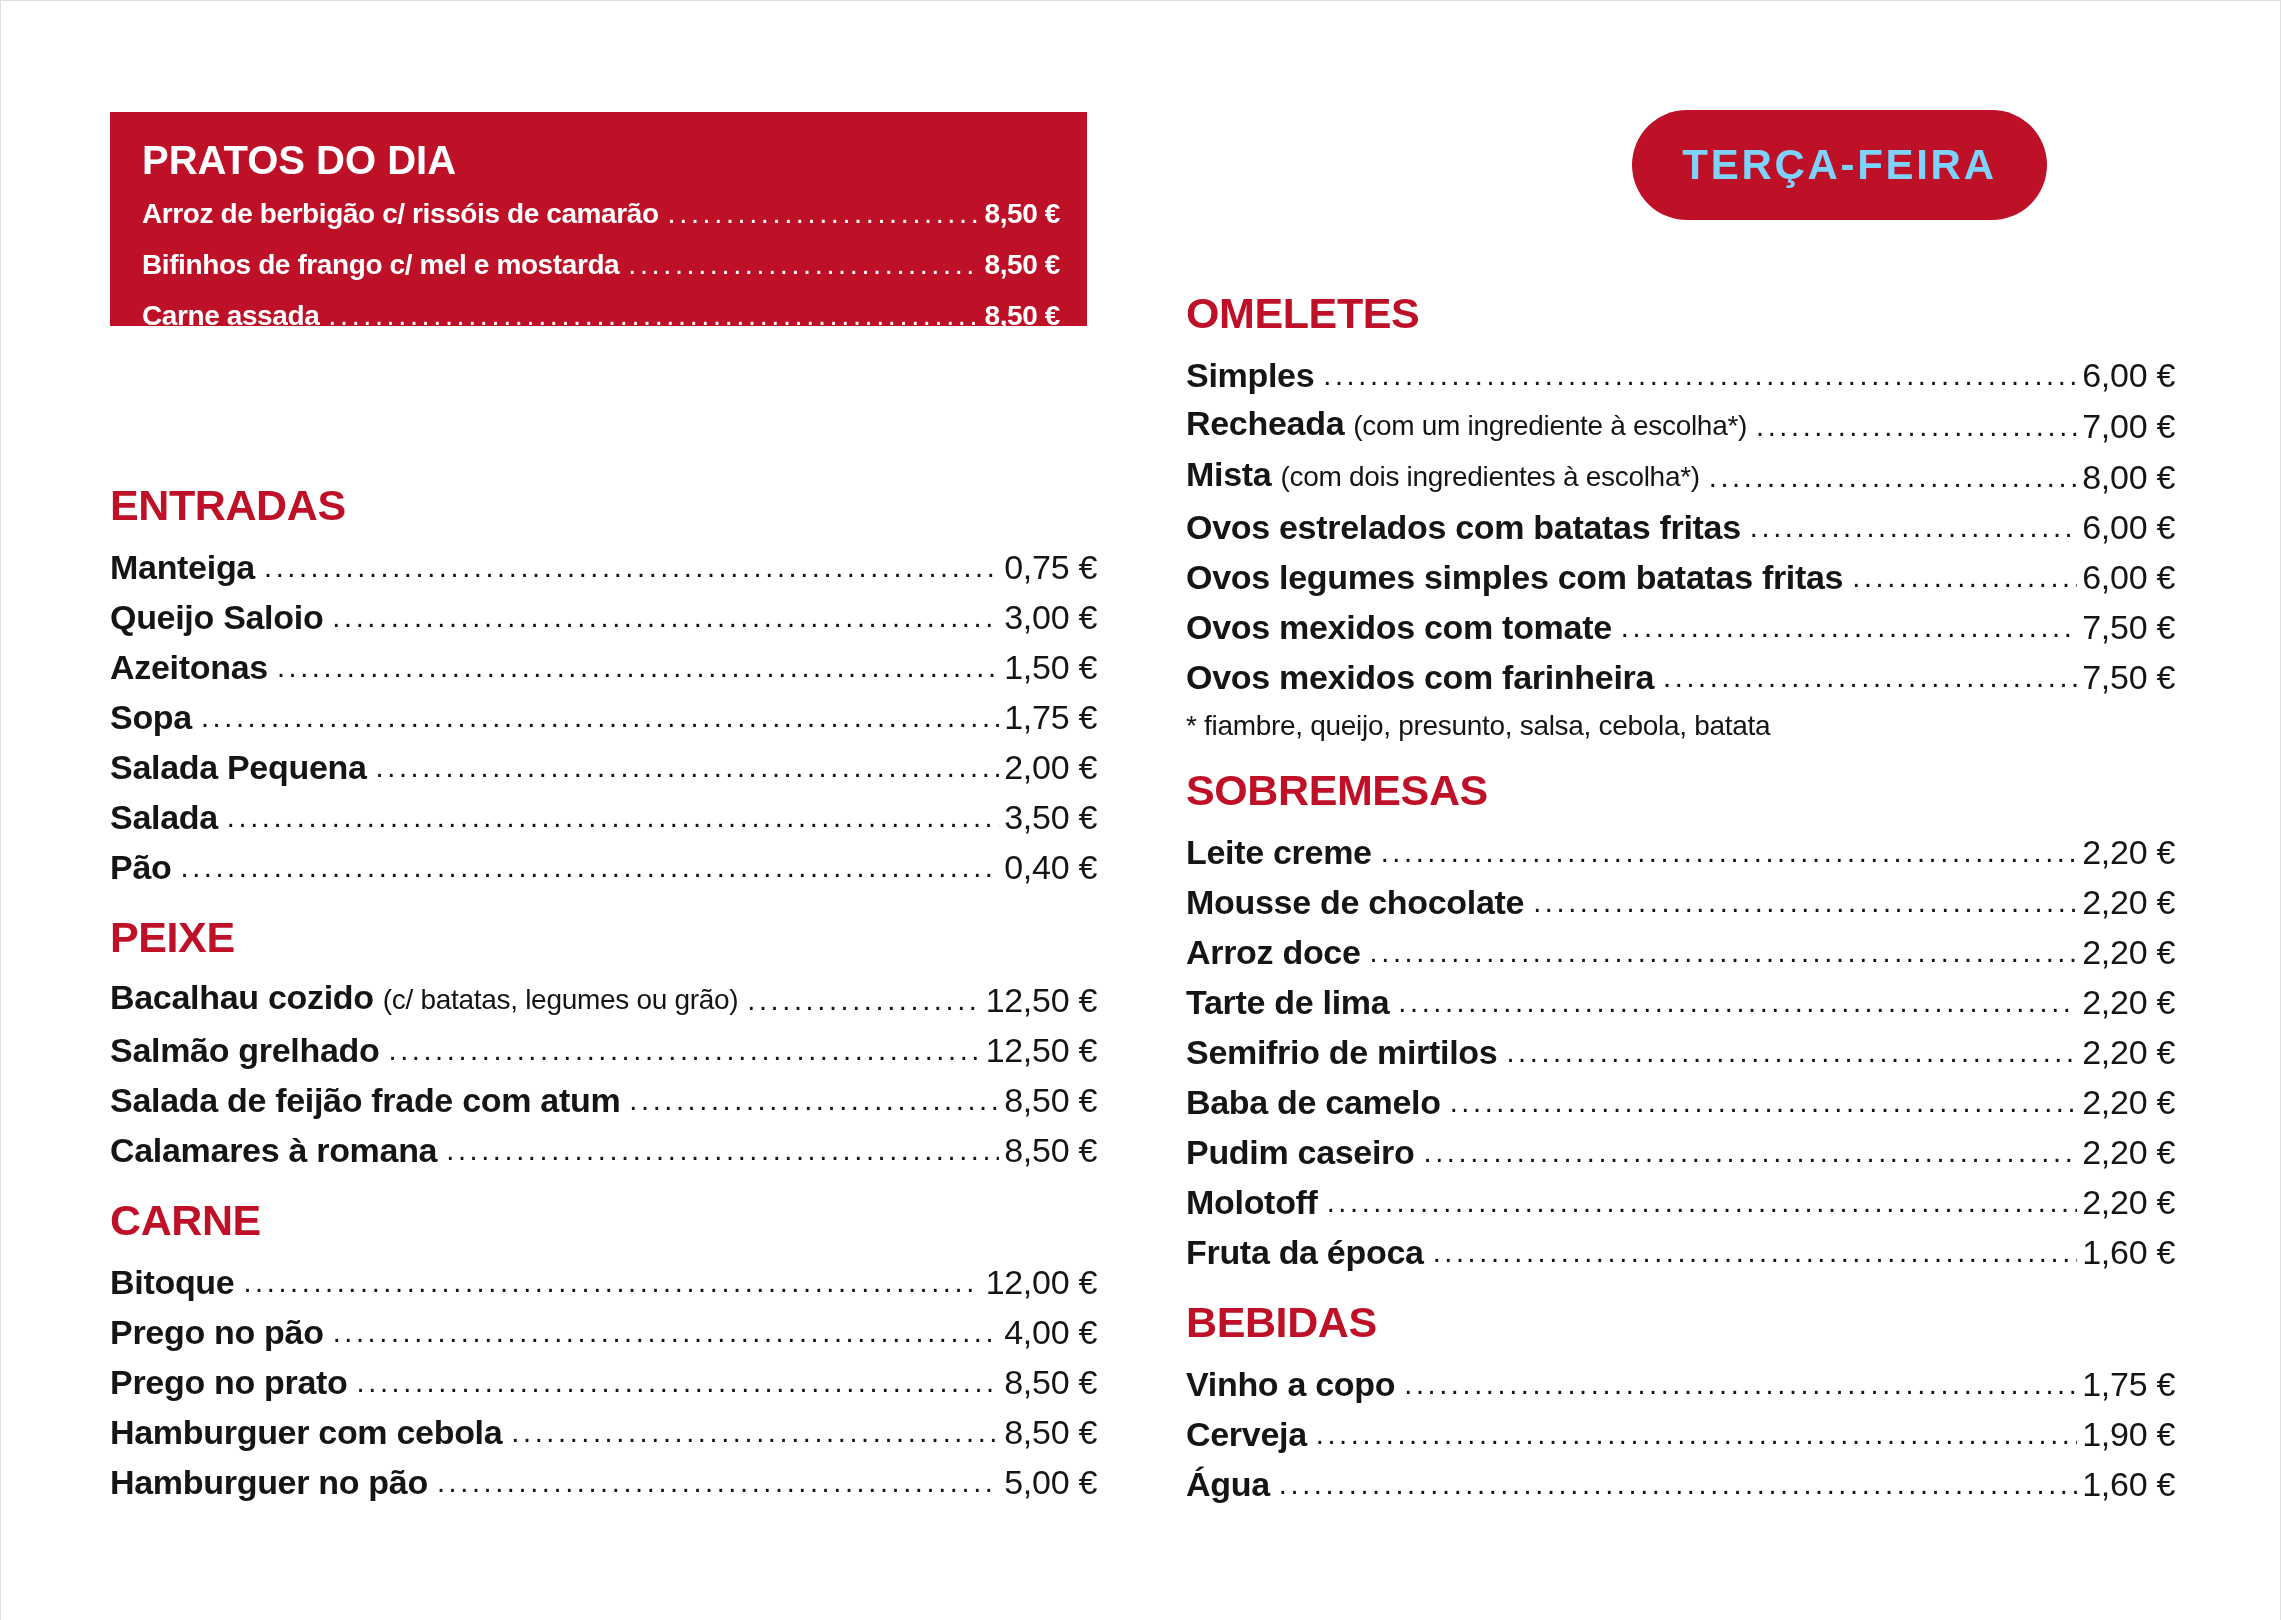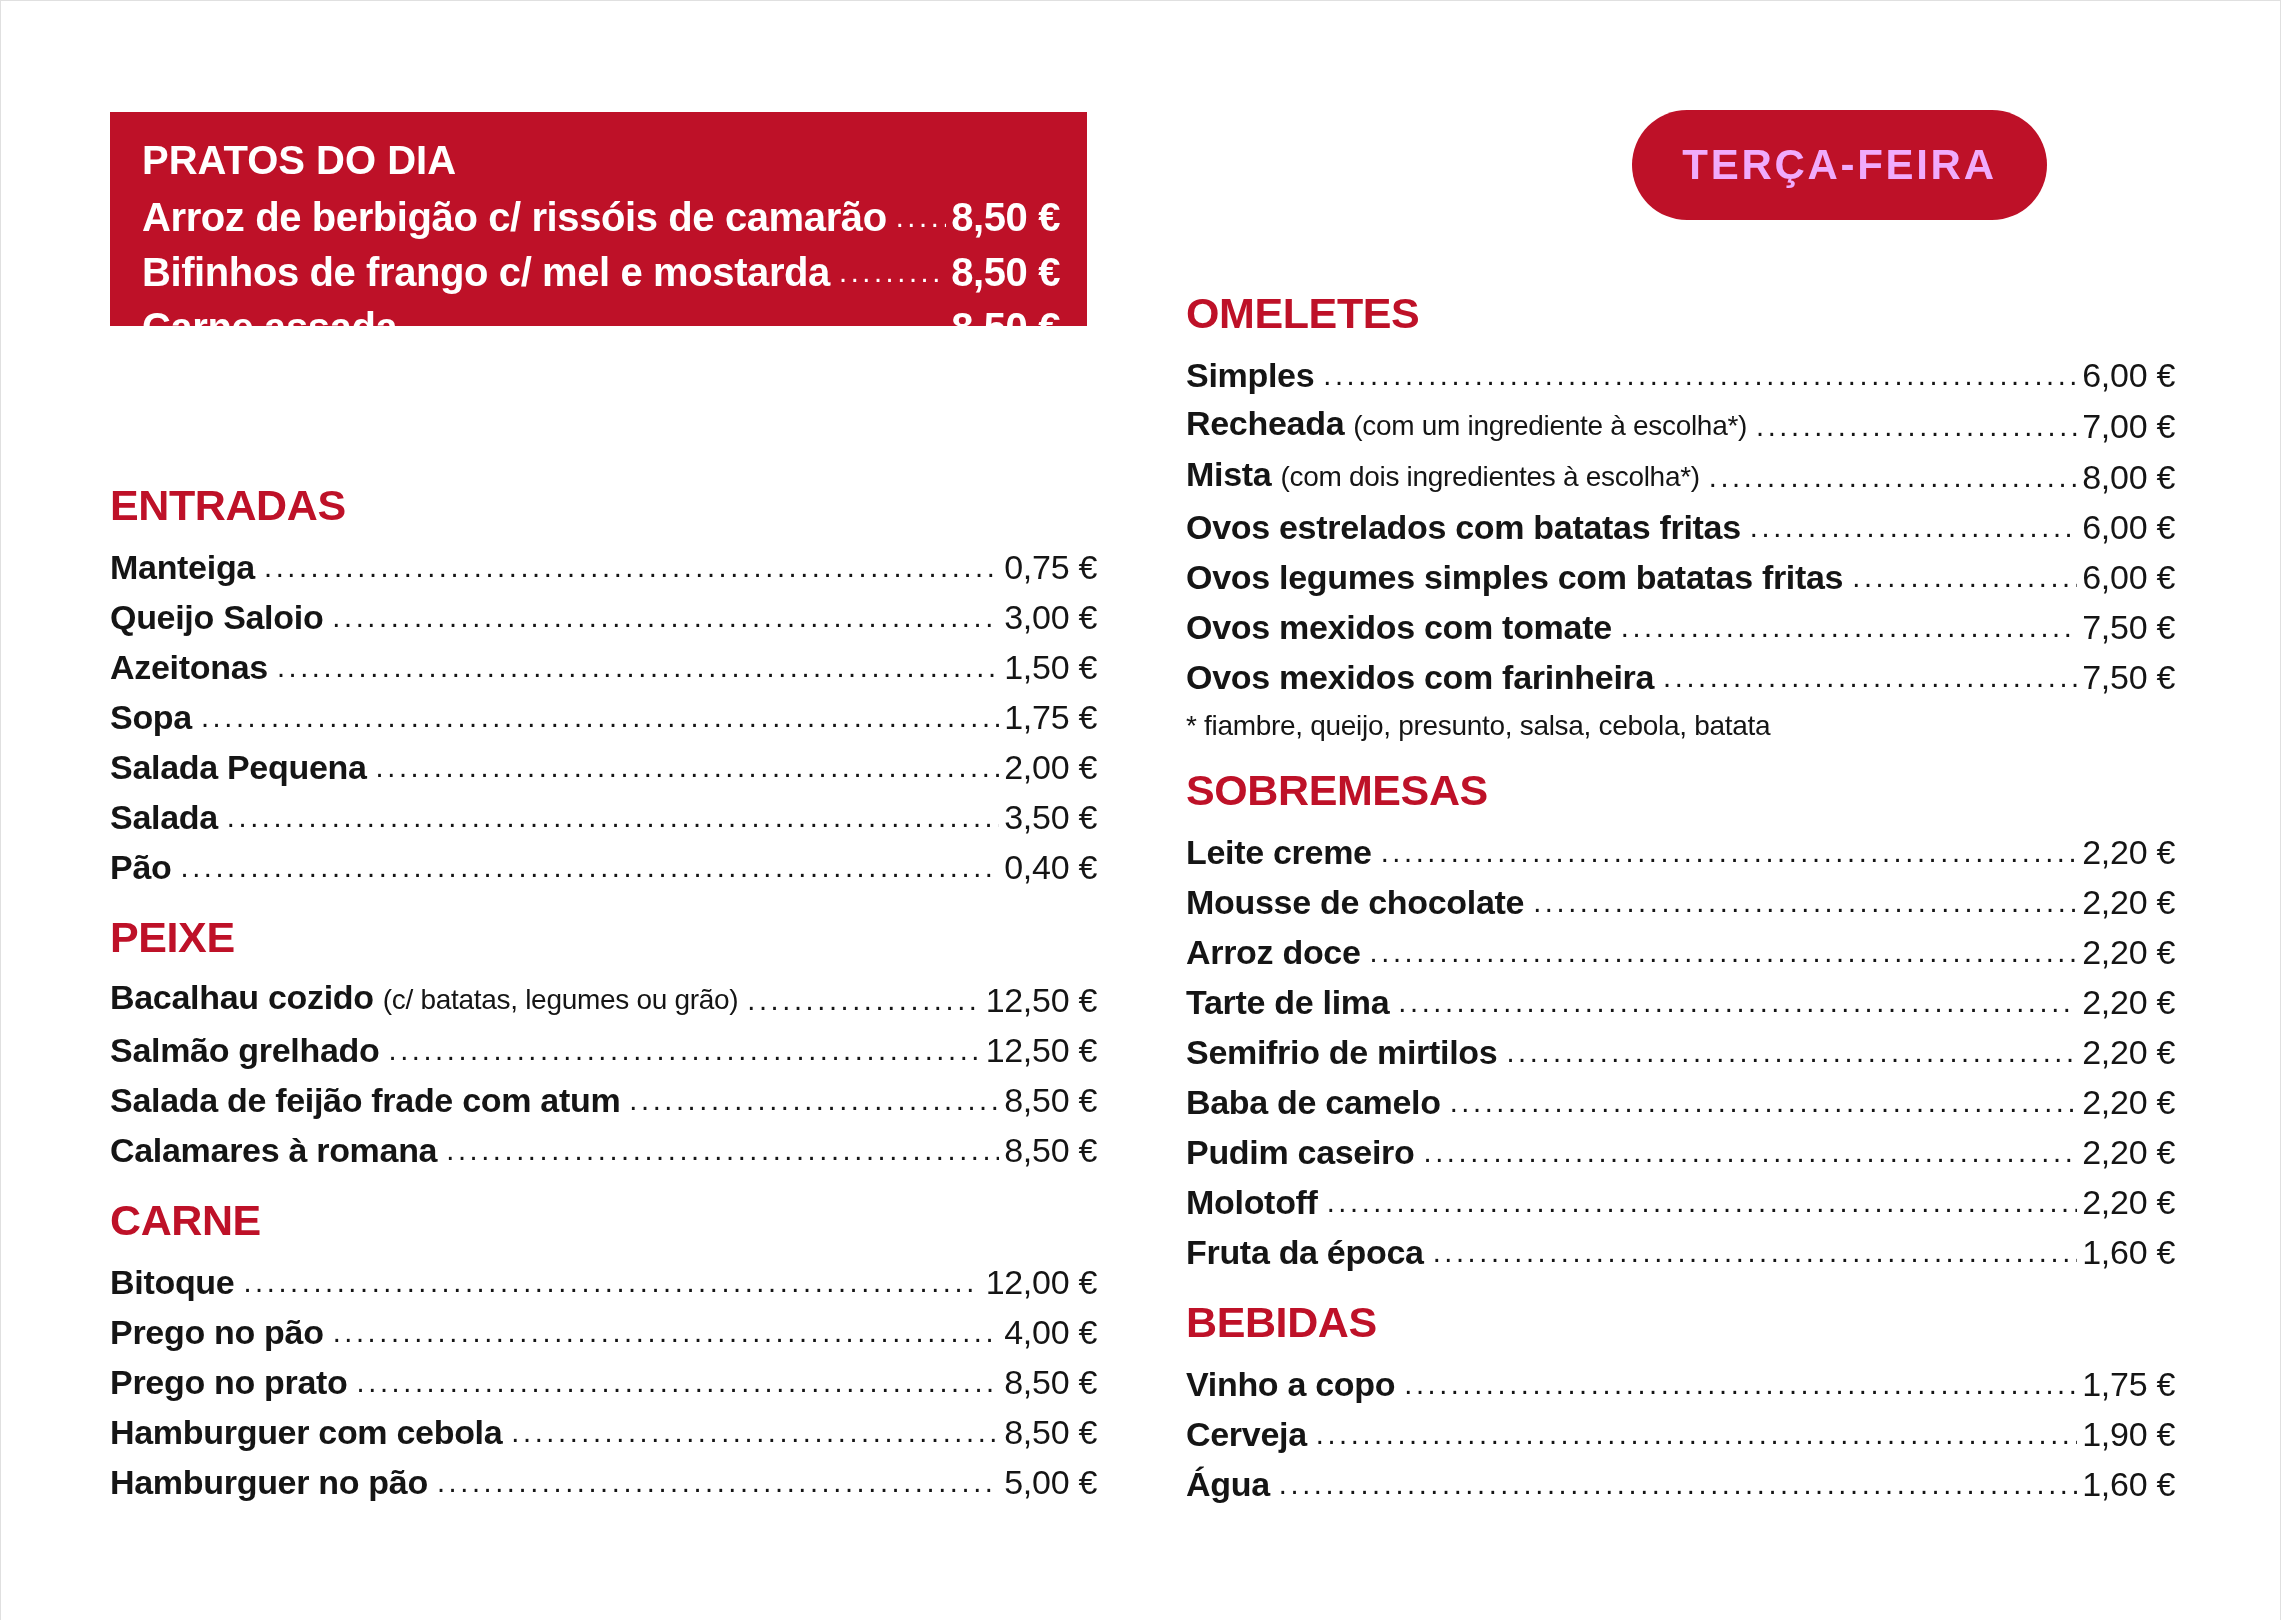--- a/index.html
+++ b/index.html
@@ -19,31 +19,31 @@
   }
   
   #daily-box{
     position:absolute;left:109px;top:111px;width:977px;height:214px;
     background:var(--red);color:#fff;
     padding:21.4px 27px 0 32px;box-sizing:border-box;
   }
   #daily-box .box-title{
     font-size:40px;font-weight:700;line-height:55px;letter-spacing:0px;
   }
-  #daily-box .row{line-height:51px;font-size:40px;letter-spacing:-0.4px;}
+  #daily-box .row{line-height:51px;font-size:28px;letter-spacing:-0.4px;}
   #daily-box .name{font-weight:700;}
   #daily-box .price{font-weight:700;}
   #daily-box .leader{color:#fff;}
 
   
   #badge{
     position:absolute;left:1631px;top:109px;width:415px;height:110px;
     background:var(--red);border-radius:55px;
     display:flex;align-items:center;justify-content:center;
-    color:#f0abfc;font-size:42px;font-weight:700;letter-spacing:2.7px;
+    color:#7dd3fc;font-size:42px;font-weight:700;letter-spacing:2.7px;
     white-space:nowrap;
   }
 
   
   #left-col{position:absolute;left:109px;top:479px;width:987px;}
   #right-col{position:absolute;left:1185px;top:287px;width:989px;}
 
   .section + .section{margin-top:21.4px;}
   .heading{
     margin:0 0 10.7px 0;

